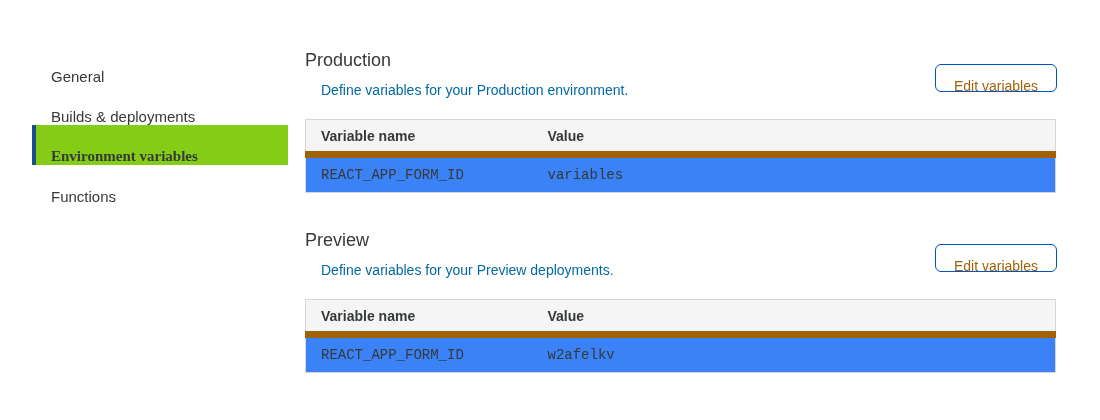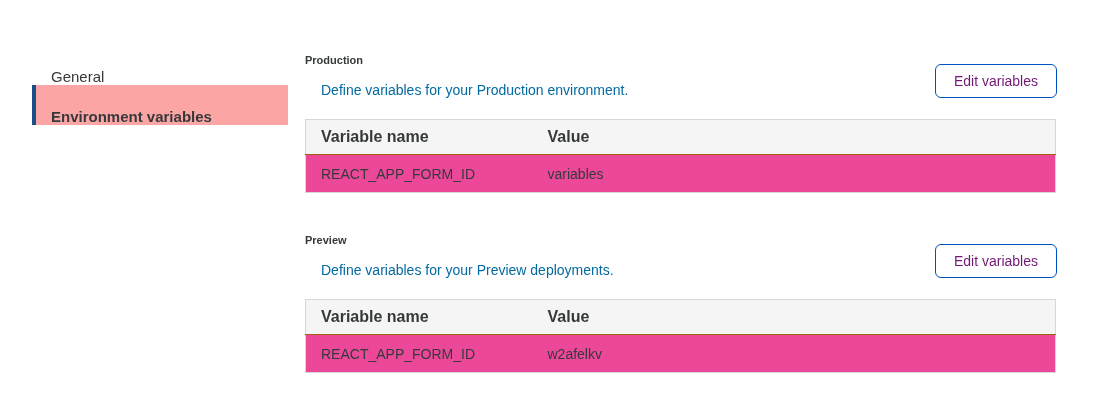--- a/index.html
+++ b/index.html
@@ -23,96 +23,103 @@
     height: 40px;
     display: flex;
     align-items: flex-end;
     padding-left: 15px;
     font-size: 15px;
     border-left: 4px solid transparent;
     cursor: pointer;
     color: #36393a;
   }
   .nav-item.selected {
-    background: #fca5a5;
+    background: #84cc16;
     border-left-color: #1b4e89;
     font-weight: 700;
+    font-family: Liberation Serif, serif;
   }
 
   
   .main {
     position: absolute;
     left: 305px; top: 50px;
     width: 751px;
   }
   .section { position: relative; }
   .section + .section { margin-top: 37px; }
   .section-title {
     margin: 0;
-    font-size: 11px;
+    font-size: 18px;
     line-height: 20px;
-    font-weight: 700;
+    font-weight: 400;
     color: #36393a;
   }
   .section-desc {
     margin: 12px 0 0 16px;
     font-size: 14px;
     line-height: 16px;
     color: #0369a1;
   }
   .edit-btn {
     position: absolute;
     right: -1px; top: 14px;
-    height: 34px;
-    padding: 4px 18px;
+    height: 19px;
+    padding: 13px 18px;
     background: #ffffff;
     border: 1px solid #0051c3;
     border-radius: 6px;
-    color: #701a75;
+    color: #a16207;
     font-size: 14px;
     font-family: "Liberation Sans", sans-serif;
     cursor: pointer;
   }
 
   
   .var-table {
     width: 100%;
     margin-top: 21px;
     border-collapse: collapse;
     border: 1px solid #d5d7d8;
   }
   .var-table th {
     background: #f5f5f5;
-    border-bottom: 1px solid #a16207;
+    border-bottom: 7px solid #a16207;
     text-align: left;
-    font-size: 16px;
+    font-size: 14px;
     font-weight: 700;
     color: #36393a;
     height: 35px;
     padding: 0 0 0 15px;
   }
   .var-table th.col-name { width: 227px; }
   .var-table td {
     height: 38px;
     padding: 0 0 0 15px;
-    font-family: Liberation Sans, sans-serif;
+    font-family: Liberation Mono, monospace;
     font-size: 14px;
     color: #36393a;
-    background: #ec4899;
+    background: #3b82f6;
   }
 </style>
 </head>
 <body>
 
 <nav class="sidebar">
   <div class="nav-item">
     <span>General</span>
   </div>
+  <div class="nav-item">
+    <span>Builds &amp; deployments</span>
+  </div>
   <div class="nav-item selected">
     <span>Environment variables</span>
+  </div>
+  <div class="nav-item">
+    <span>Functions</span>
   </div>
 </nav>
 
 <main class="main">
 
   <section class="section">
     <h2 class="section-title">Production</h2>
     <p class="section-desc">Define variables for your Production environment.</p>
     <button class="edit-btn">Edit variables</button>
     <table class="var-table">

